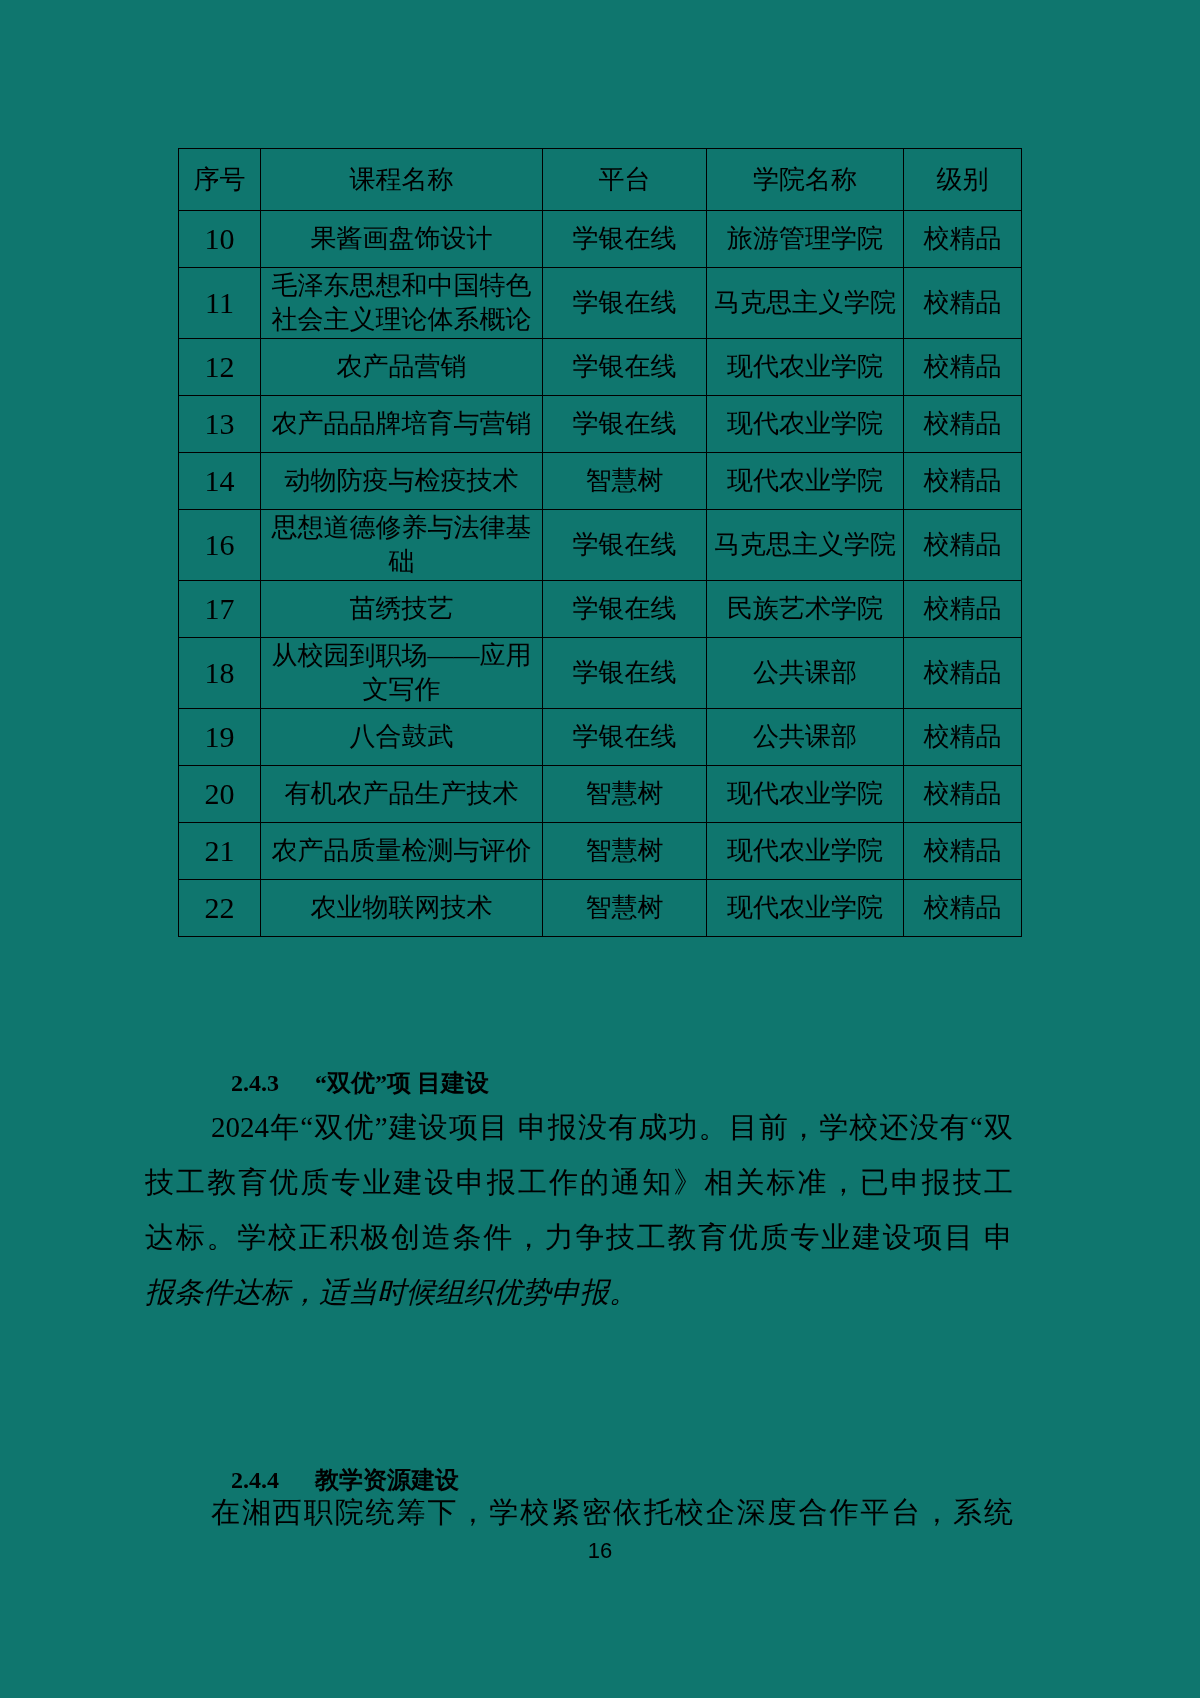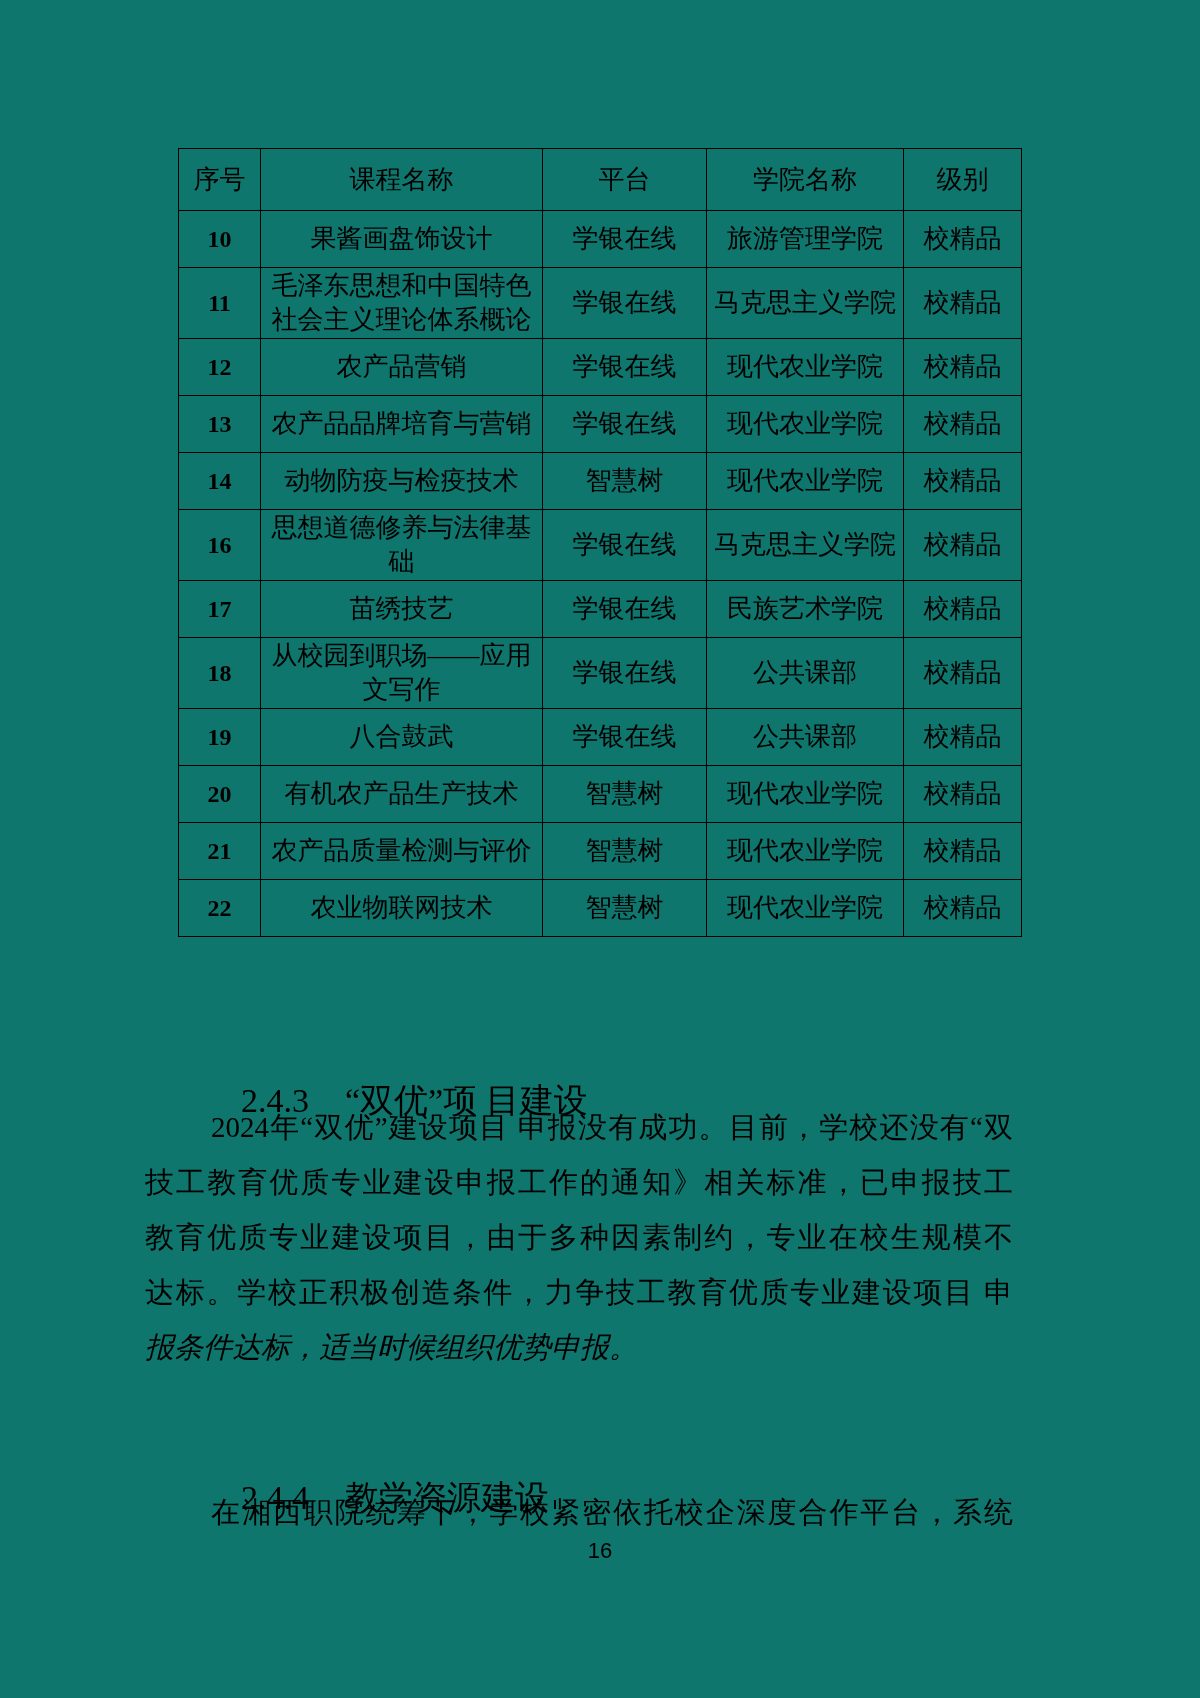--- a/index.html
+++ b/index.html
@@ -28,28 +28,28 @@
     text-align: center;
     vertical-align: middle;
     font-weight: normal;
     padding: 1px 3px;
     line-height: 34px;
     height: 57px;
     box-sizing: border-box;
     overflow: hidden;
   }
   table.courses th { height: 62px; }
-  table.courses td.num { font-size: 24px; font-weight: bold; }
+  table.courses td.num { font-size: 30px; }
 
   
   .h-section {
     position: absolute;
     left: 207px;
-    font-size: 34px;
-    font-weight: normal;
+    font-size: 24px;
+    font-weight: bold;
     white-space: pre;
   }
   .h-section .h-num { margin-right: 36px; }
   #h243 { top: 1040px; }
   #h244 { top: 1437px; }
 
   
   .para {
     position: absolute;
     left: 145px;
@@ -188,21 +188,20 @@
       </tbody>
   </table>
 
   <div class="h-section" id="h243">
     <span class="h-num">2.4.3</span><span class="h-title">“双优”项 目建设</span>
   </div>
 
   <div class="para" id="para-243">
       <div class="body-line indent">2024年“双优”建设项目 申报没有成功。目前，学校还没有“双</div>
       <div class="body-line">技工教育优质专业建设申报工作的通知》相关标准，已申报技工</div>
-      <div class="body-line">教育优质专业建设项目，由于多种因素制约，专业在校生规模不</div>
       <div class="body-line">达标。学校正积极创造条件，力争技工教育优质专业建设项目 申</div>
       <div class="body-line last">报条件达标，适当时候组织优势申报。</div>
     </div>
 
   <div class="h-section" id="h244">
     <span class="h-num">2.4.4</span><span class="h-title">教学资源建设</span>
   </div>
 
   <div class="para" id="para-244">
       <div class="body-line indent">在湘西职院统筹下，学校紧密依托校企深度合作平台，系统</div>

